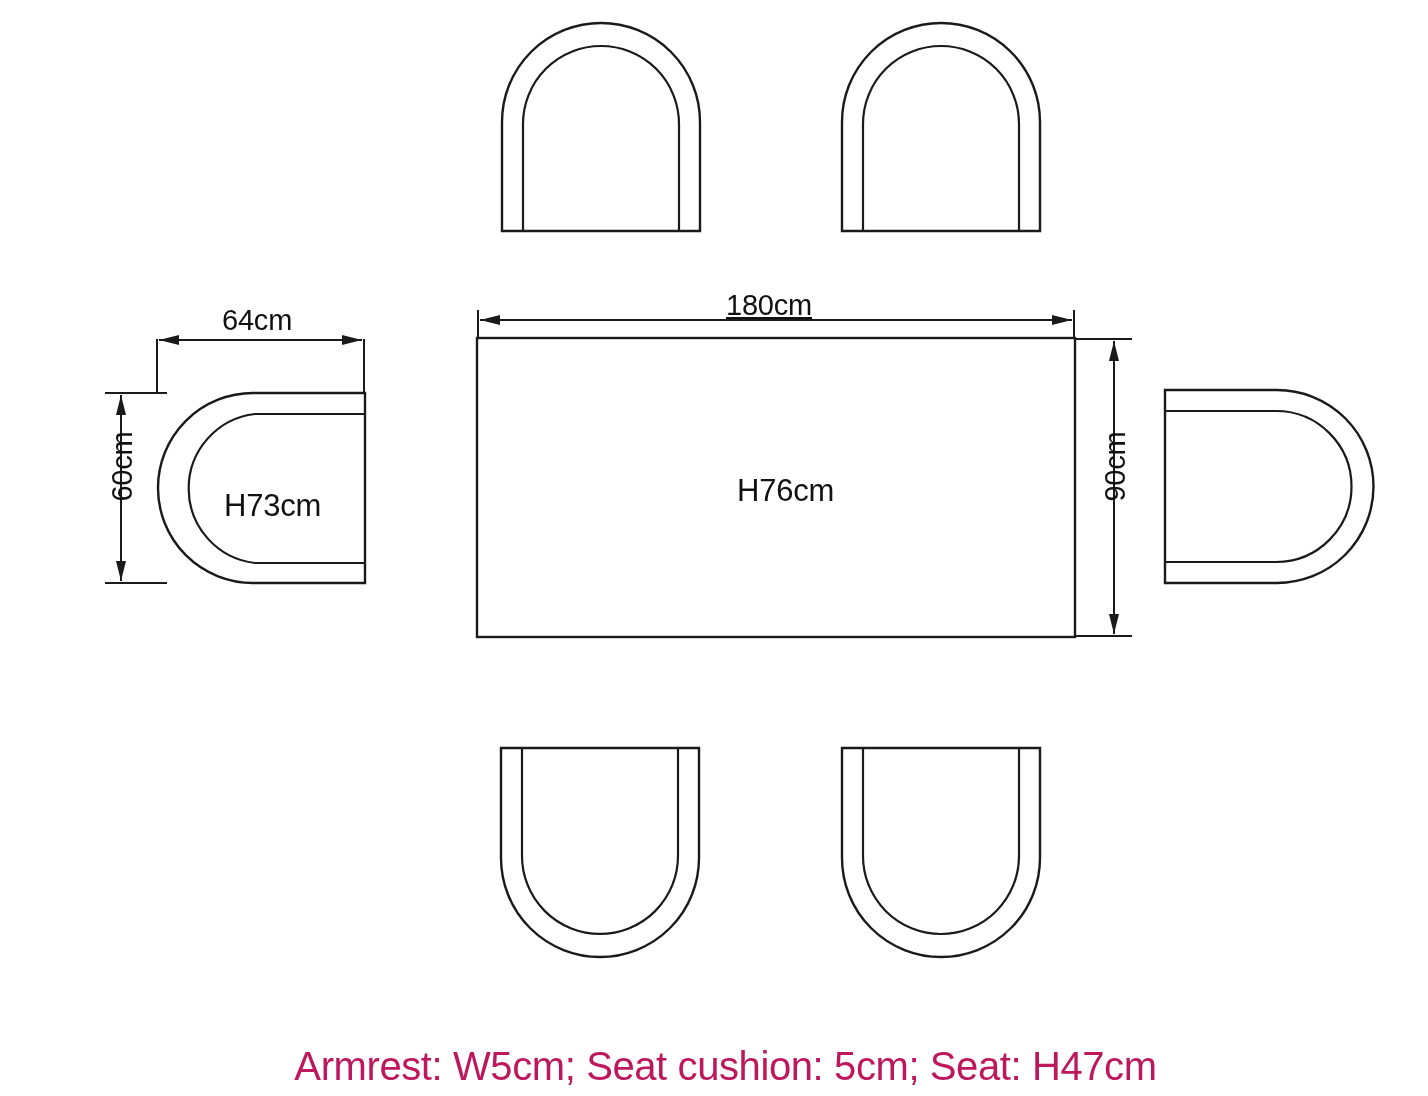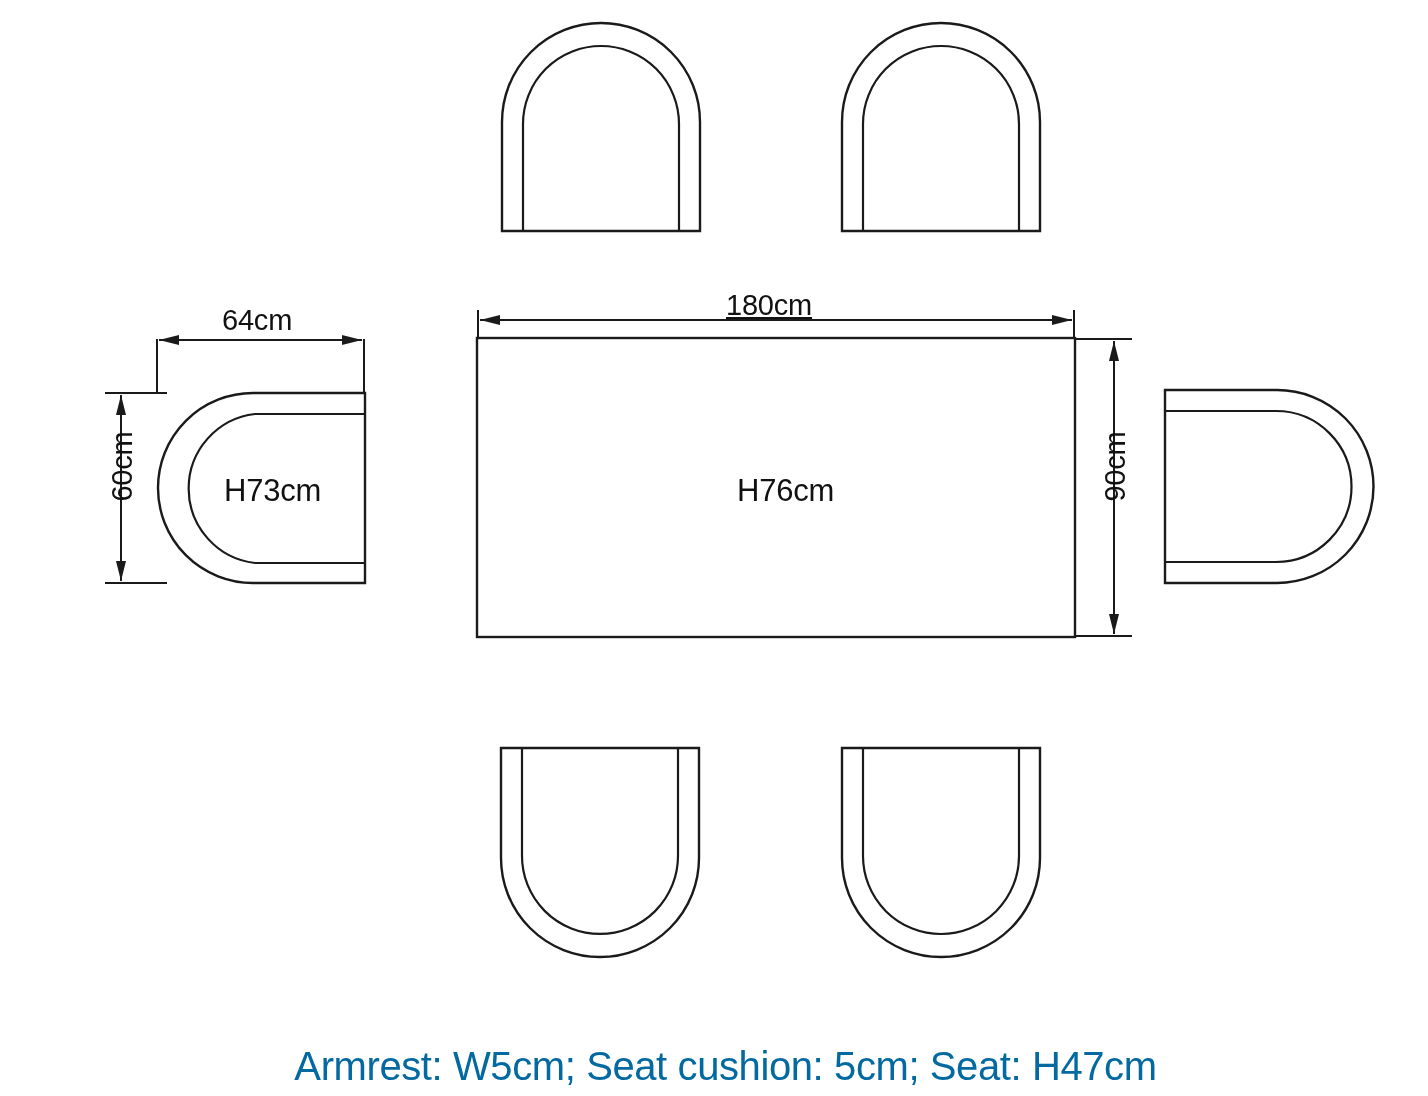--- a/index.html
+++ b/index.html
@@ -70,21 +70,21 @@
   .vertical-label {
     transform-origin: 50% 50%;
   }
   .caption {
     position: absolute;
     left: 0;
     right: 0;
     text-align: center;
     font-family: "Liberation Sans", sans-serif;
     font-size: 40px;
-    color: #0369a1;
+    color: #be185d;
     letter-spacing: -0.4px;
     padding-left: 23px;
   }
 </style>
 </head>
 <body>
 
 <div id="canvas">
 
   <svg class="drawing" viewBox="0 0 1428 1096">
@@ -160,17 +160,17 @@
   <div class="lbl dim-label" style="left: 726px; top: 291px; text-decoration: underline;">180cm</div>
 
   <div class="lbl dim-label vertical-label" style="left: 1080px; top: 452px; transform: rotate(-90deg);">90cm</div>
 
   <div class="lbl inside-label" style="left: 737px; top: 475px;">H76cm</div>
 
   <div class="lbl dim-label" style="left: 222px; top: 306px;">64cm</div>
 
   <div class="lbl dim-label vertical-label" style="left: 87px; top: 452px; transform: rotate(-90deg);">60cm</div>
 
-  <div class="lbl inside-label" style="left: 224px; top: 475px; text-align: center;">H73cm</div>
+  <div class="lbl inside-label" style="left: 224px; top: 490px; text-align: center;">H73cm</div>
 
   <div class="caption" style="top: 1044px;">Armrest: W5cm; Seat cushion: 5cm; Seat: H47cm</div>
 
 </div>
 
 </body></html>

